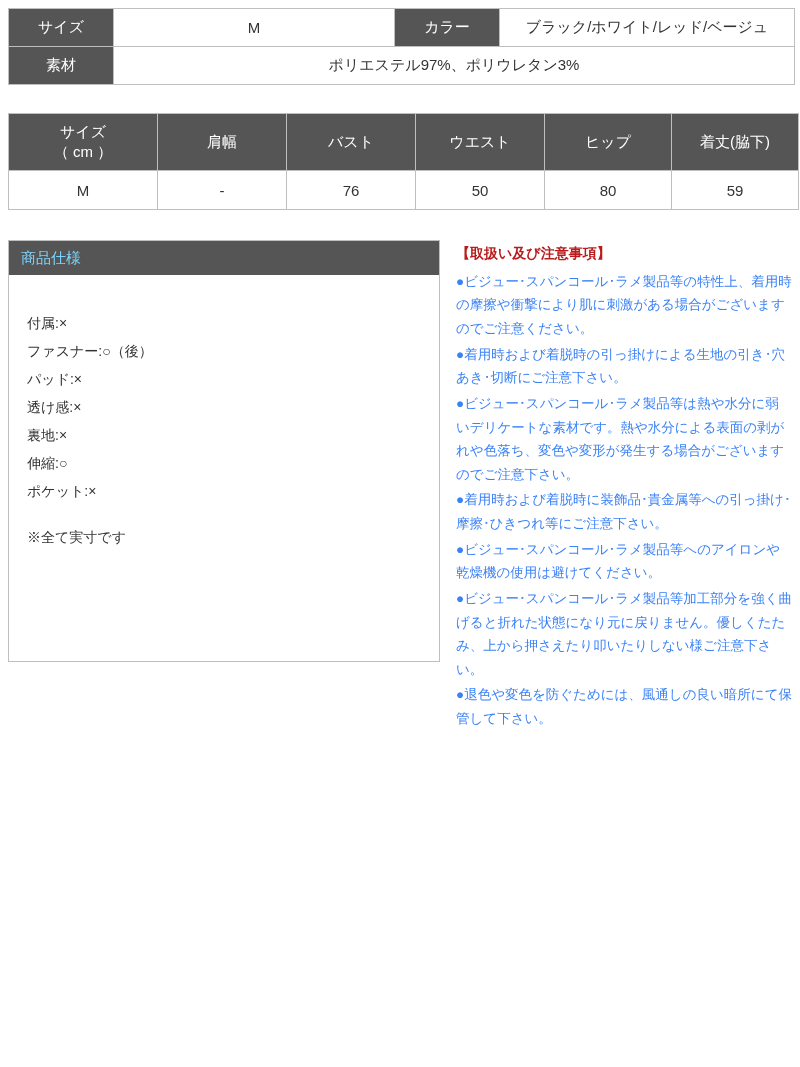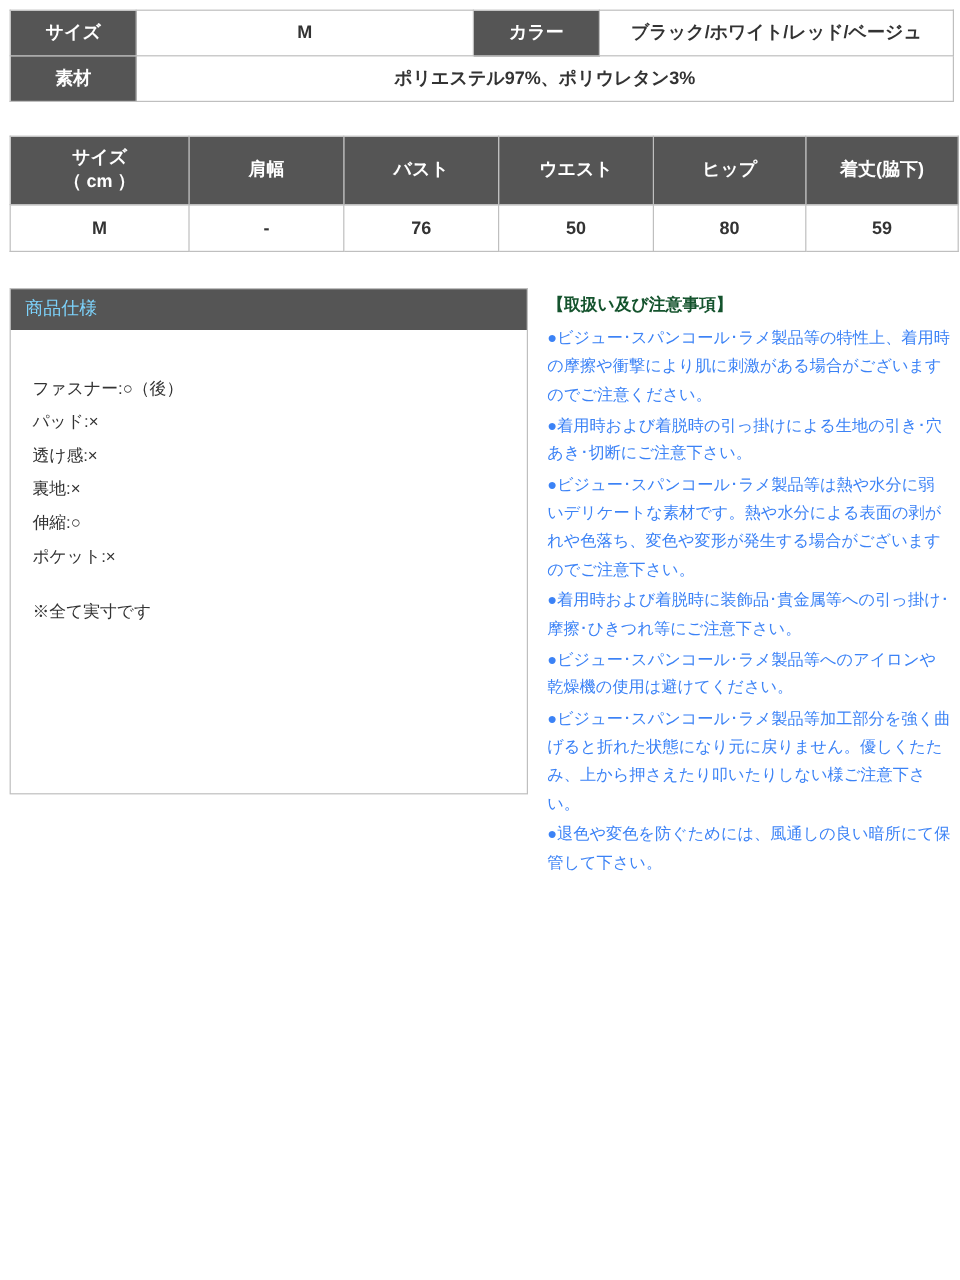--- a/index.html
+++ b/index.html
@@ -23,21 +23,21 @@
   }
 
   
   table {
     border-collapse: collapse;
     width: 784px;
     table-layout: fixed;
   }
   td, th {
     border: 1px solid #bfbfbf;
-    font-weight: bold;
+    font-weight: normal;
     font-size: 15px;
     text-align: center;
     vertical-align: middle;
     color: #333;
     padding: 0;
   }
   .hd {
     background: #555555;
     color: #ffffff;
   }
@@ -104,21 +104,21 @@
     line-height: 2.0;
     color: #333;
   }
   .panel-body .gap {
     height: 18px;
   }
 
   .notes-title {
     font-size: 14px;
     font-weight: bold;
-    color: #14532d;
+    color: #b91c1c;
     margin-bottom: 4px;
     line-height: 1.7;
   }
   .notes-list {
     font-size: 13.5px;
     line-height: 1.75;
     color: #3b82f6;
   }
   .notes-list li {
     list-style: none;
@@ -173,20 +173,21 @@
     </tr>
   </tbody>
     </table>
 
   <div class="lower">
 
     <div class="col-left">
       <div class="panel">
         <div class="panel-head">商品仕様</div>
         <div class="panel-body">
+          <div>付属:×</div>
           <div>ファスナー:○（後）</div>
           <div>パッド:×</div>
           <div>透け感:×</div>
           <div>裏地:×</div>
           <div>伸縮:○</div>
           <div>ポケット:×</div>
           <div class="gap"></div>
           <div>※全て実寸です</div>
         </div>
       </div>

